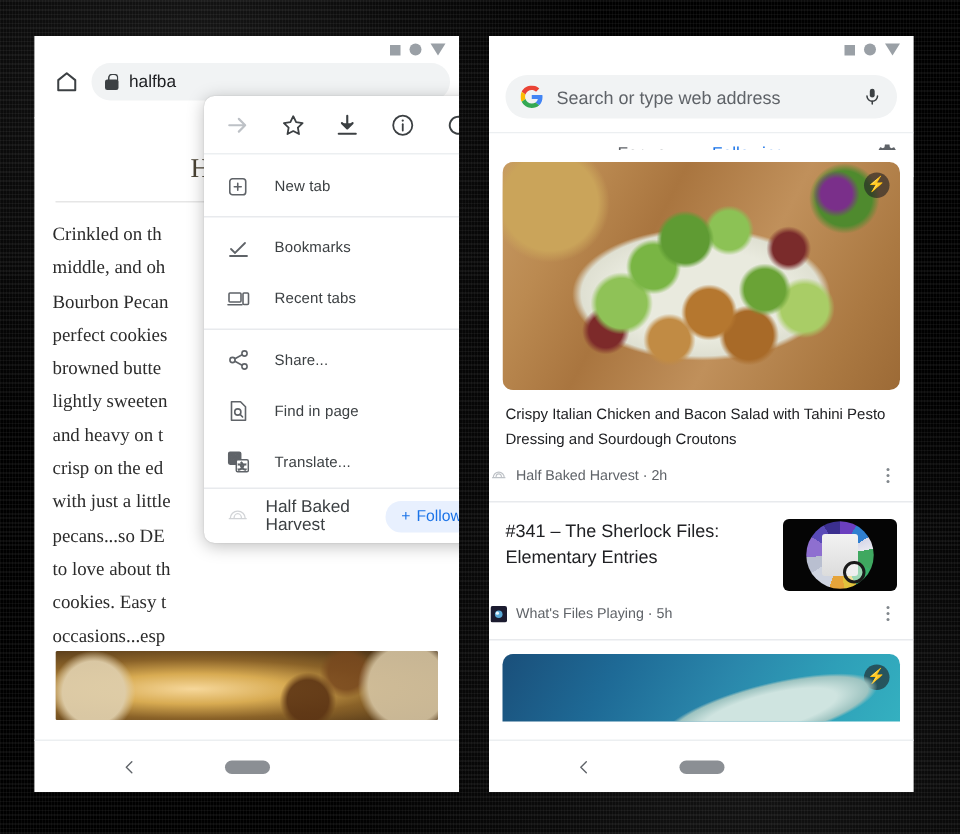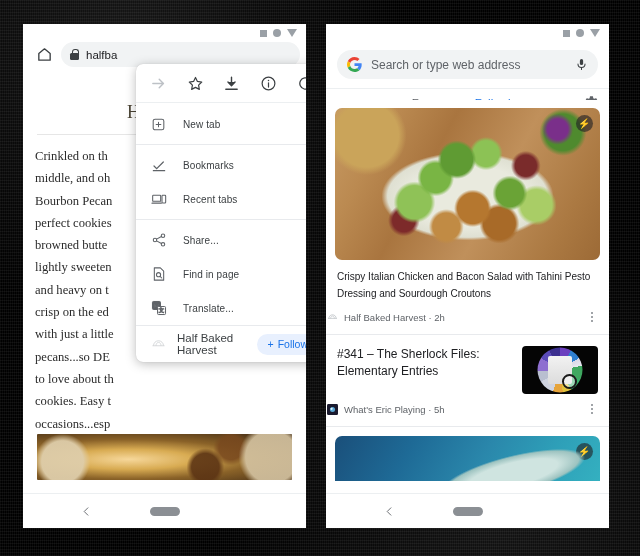--- a/index.html
+++ b/index.html
@@ -591,21 +591,21 @@
           </span>
         </div>
         <div class="card-meta">
           <span class="pub-ico">
             <svg width="11" height="11" viewBox="0 0 24 24">
               <rect width="24" height="24" rx="3" fill="#1b1b2f"></rect>
               <circle cx="12" cy="12" r="5.5" fill="#5aa9d6"></circle>
               <circle cx="10" cy="10.5" r="2.4" fill="#e8f4fb"></circle>
             </svg>
           </span>
-          <span class="pub-text">What's Eric Playing · 5h</span>
+          <span class="pub-text">What's Files Playing · 5h</span>
           <span class="kebab">
               <i></i>
               <i></i>
               <i></i>
             </span>
         </div>
       </div>
 
       <div class="divider"></div>
 

